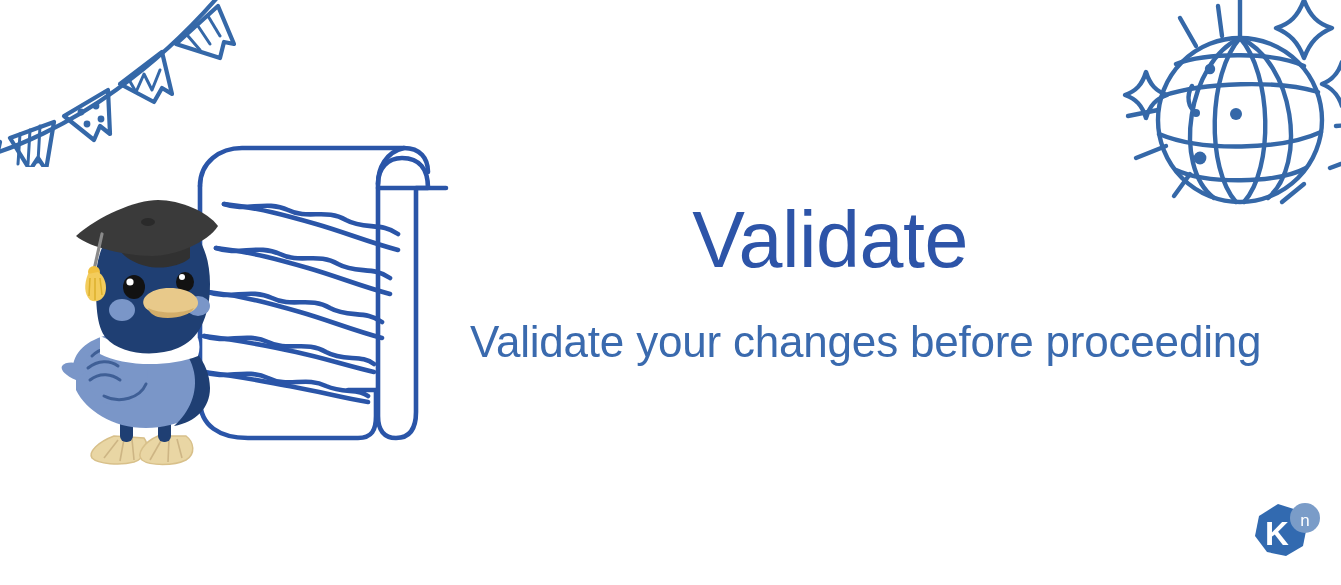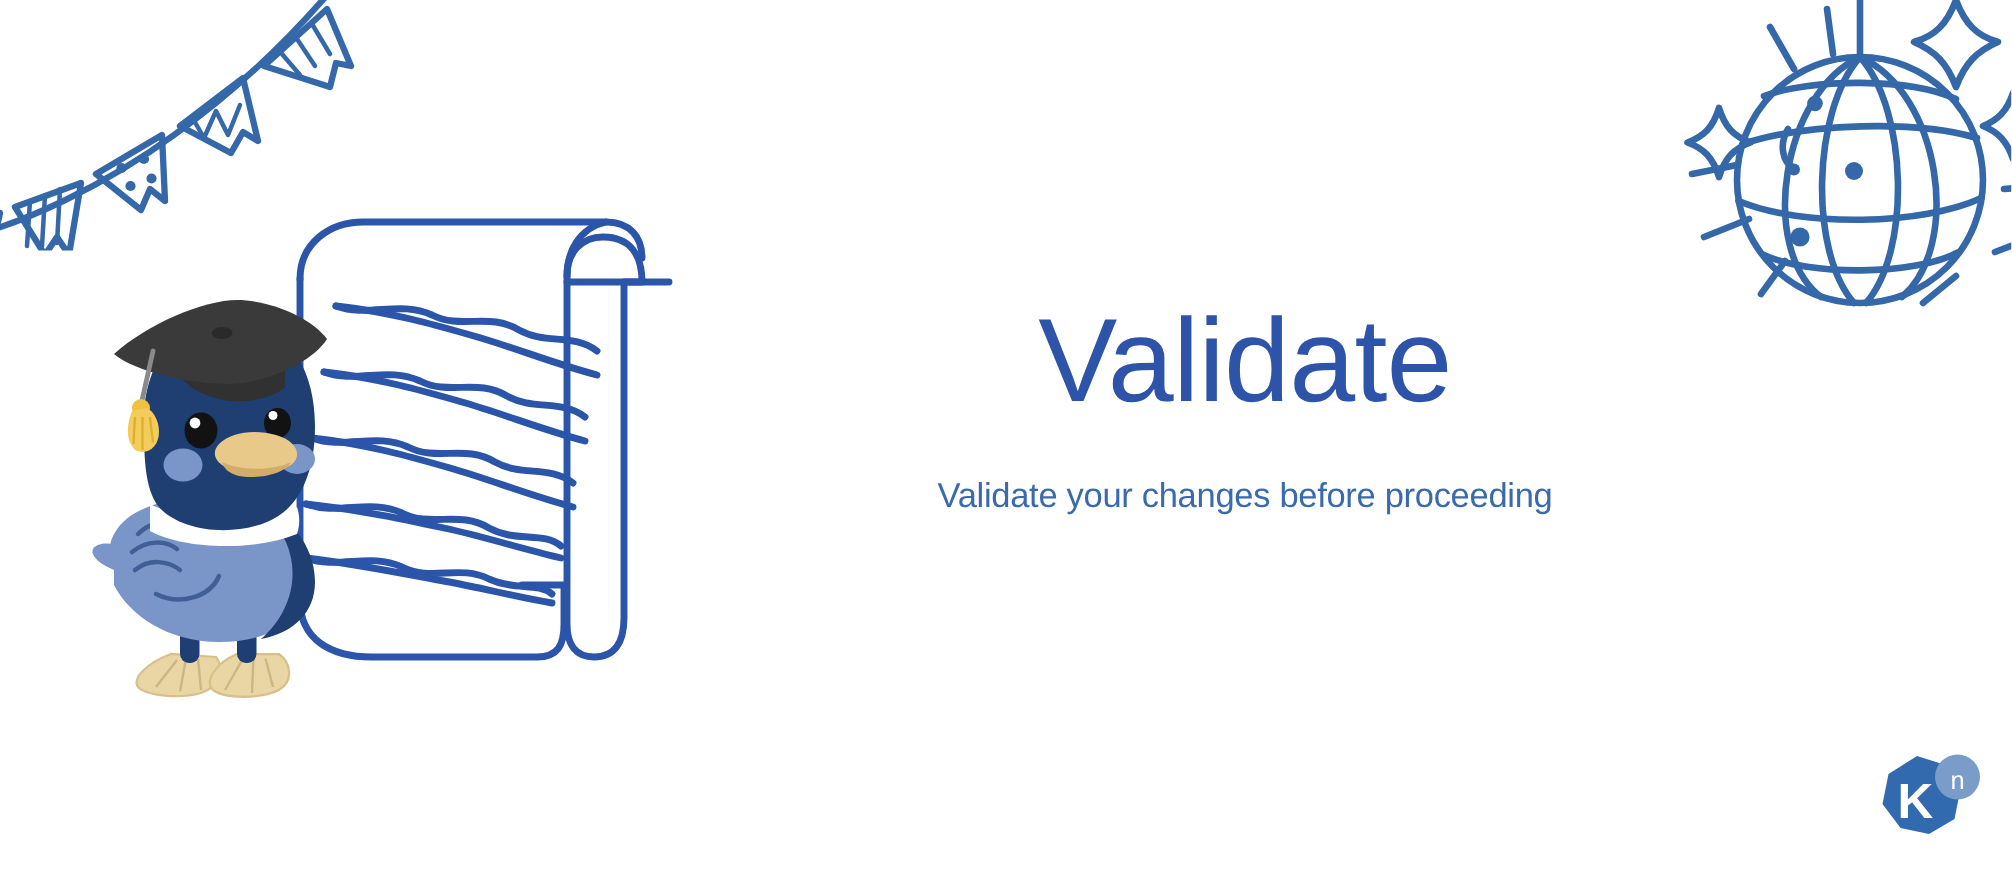--- a/index.html
+++ b/index.html
@@ -64,21 +64,21 @@
     font-weight: 400;
     line-height: 1.0;
     letter-spacing: -0.5px;
     color: #2d54a8;
     white-space: nowrap;
   }
   .page-subtitle {
     margin: 0;
     padding-top: 38px;
     font-family: "Liberation Sans", sans-serif;
-    font-size: 23px;
+    font-size: 44px;
     font-weight: 400;
     line-height: 1.15;
     letter-spacing: -0.2px;
     color: #3a6aae;
     white-space: nowrap;
   }
 
   
   .brand-logo {
     position: absolute;

